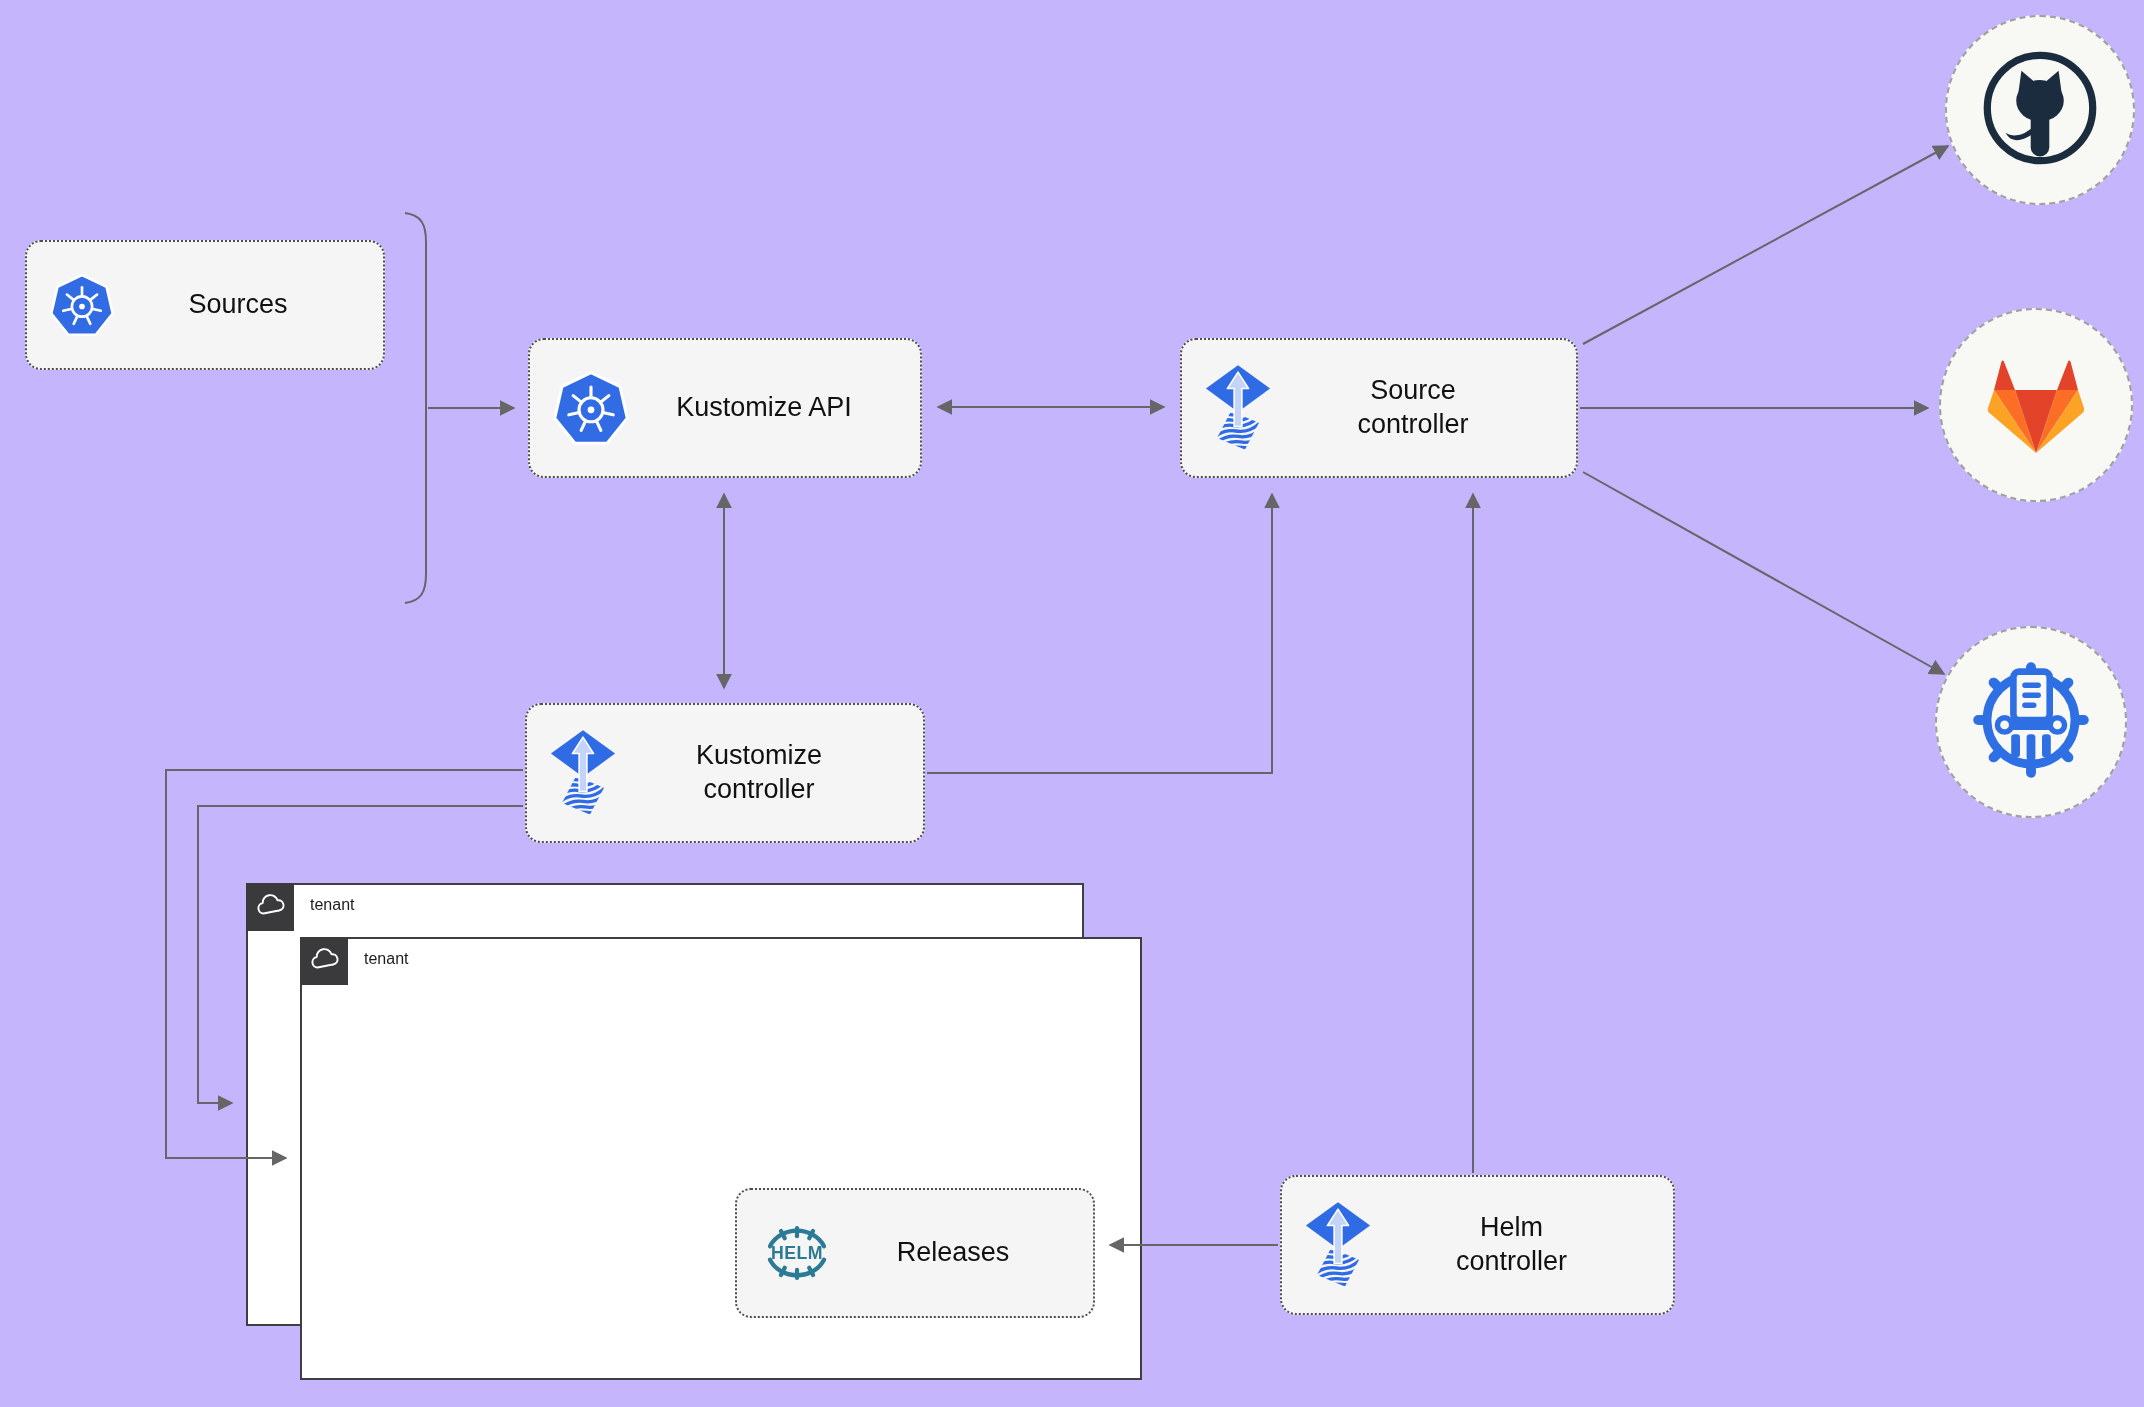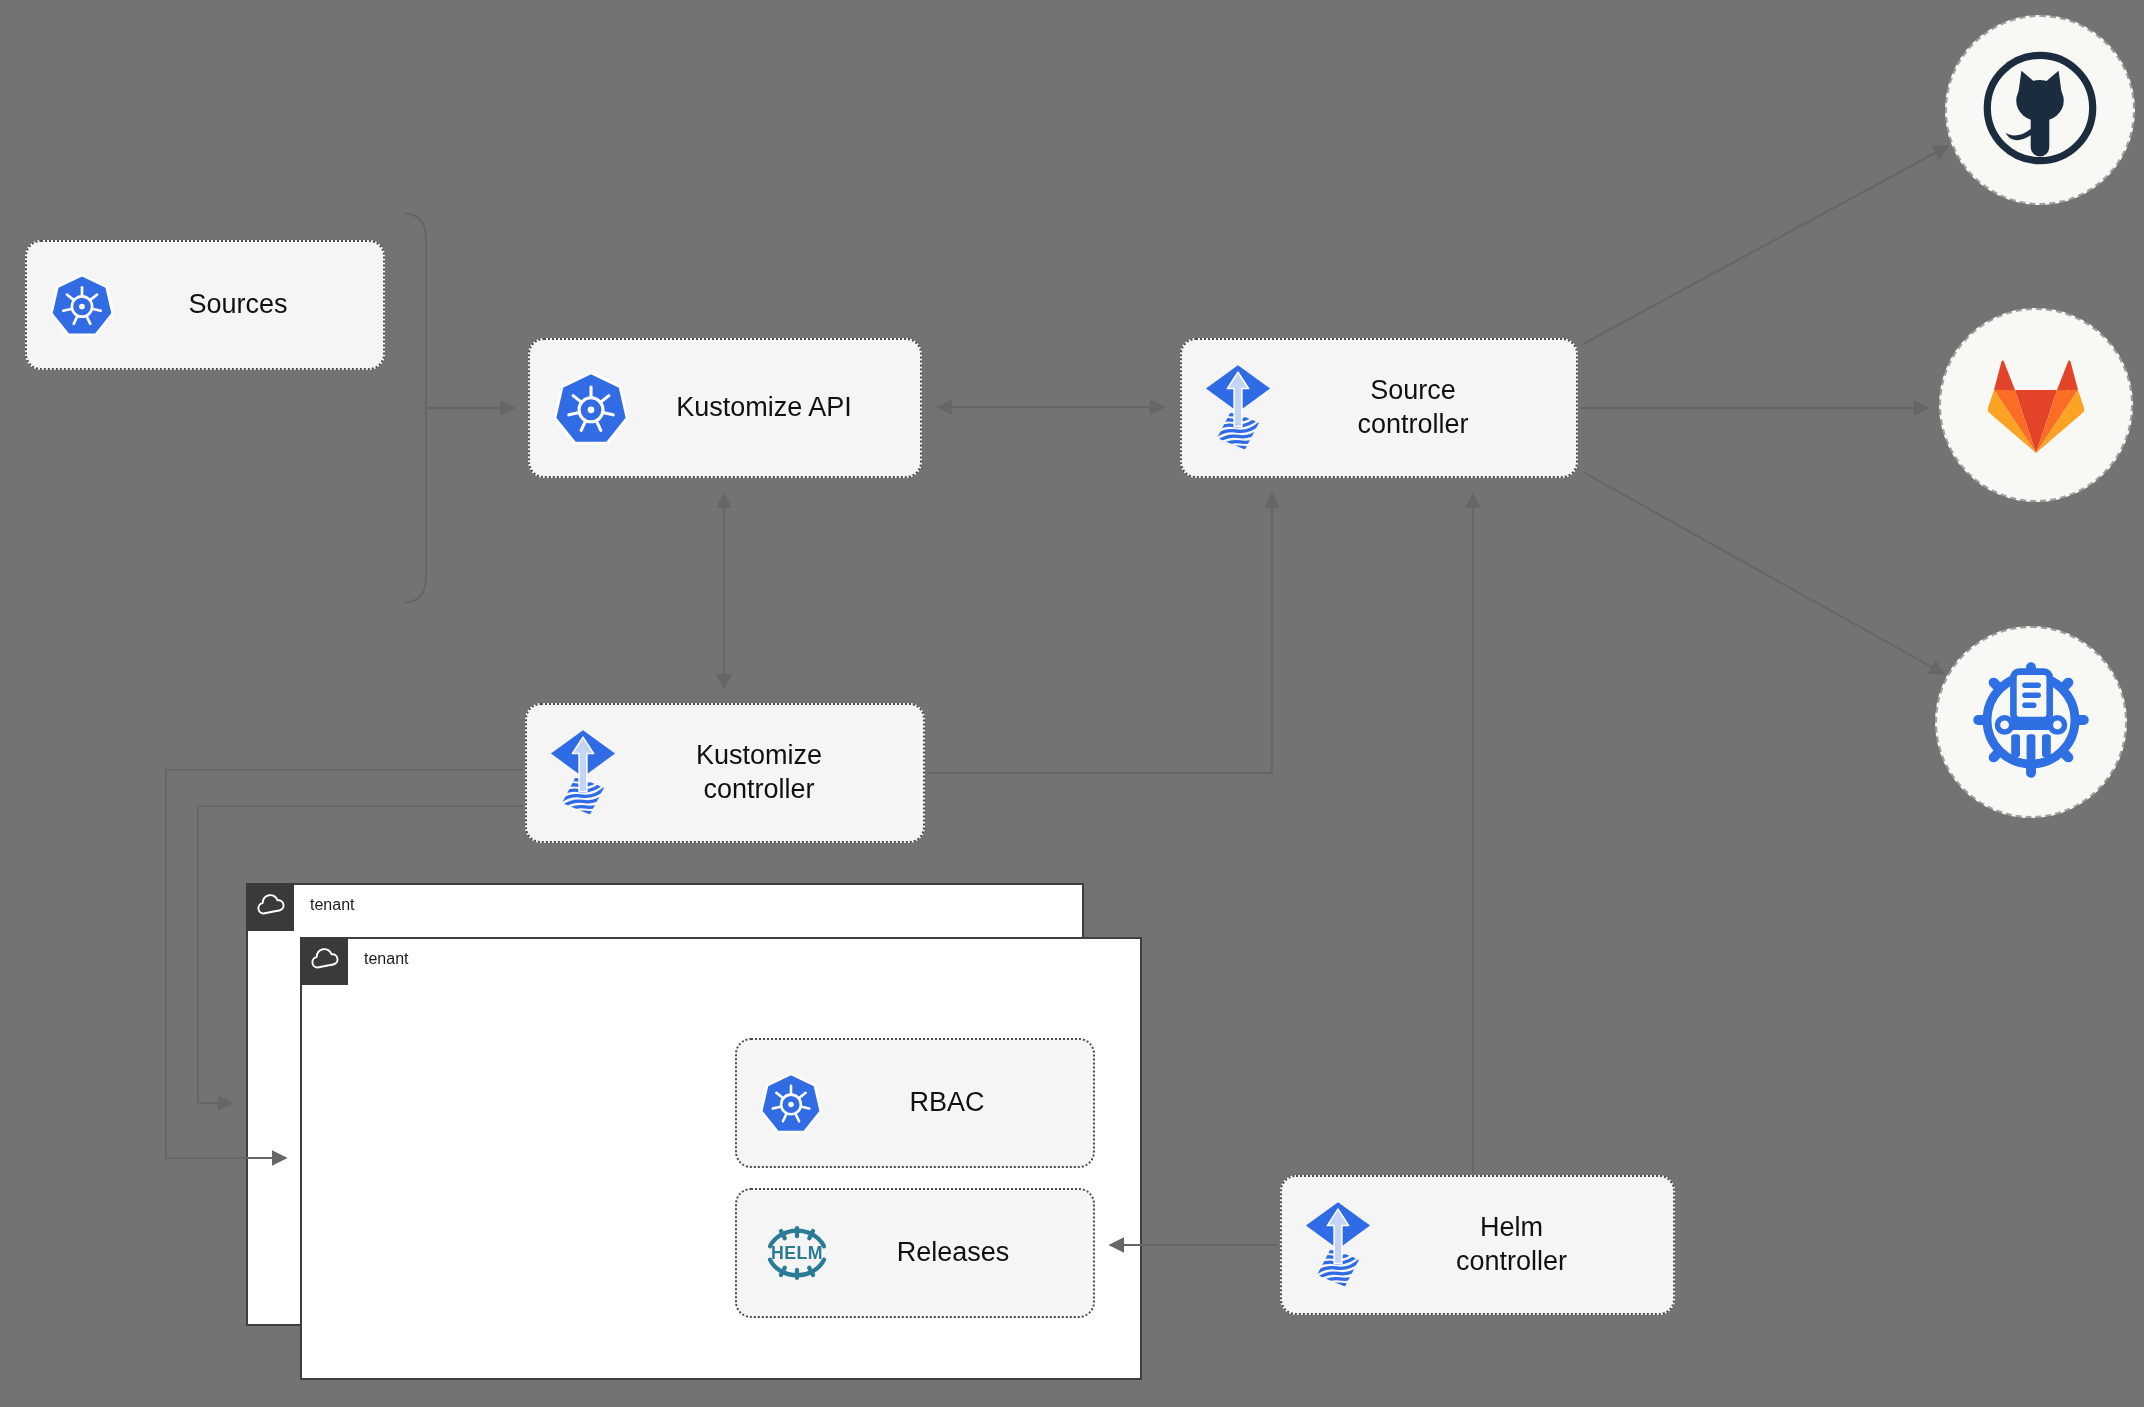--- a/index.html
+++ b/index.html
@@ -1,16 +1,16 @@
 <!DOCTYPE html>
 <html><head>
 <meta charset="utf-8">
 <style>
   html,body{margin:0;padding:0;background:#fff;}
-  #canvas{position:relative;width:2144px;height:1407px;background:#737373;overflow:hidden;
+  #canvas{position:relative;width:2144px;height:1407px;background:#c4b5fd;overflow:hidden;
           font-family:"Liberation Sans",sans-serif;color:#161616;}
   .node{position:absolute;box-sizing:border-box;background:#f5f5f5;border:2px dotted #4d4d4d;
         border-radius:16px;display:flex;align-items:center;padding:0 22px;}
   .node .icon{flex:0 0 auto;display:flex;align-items:center;justify-content:center;}
   .node-label{flex:1;text-align:center;font-size:27px;color:#111;line-height:1.25;}
   .two-line{white-space:pre-line;}
   .remote{position:absolute;box-sizing:border-box;border:2px dashed #a0a0a0;border-radius:50%;
           background:#f8f8f5;display:flex;align-items:center;justify-content:center;}
   .tenant{position:absolute;box-sizing:border-box;background:#ffffff;border:2px solid #3f3f41;}
   .tenant-header{position:absolute;left:-2px;top:-2px;width:48px;height:48px;background:#3a3a3c;
@@ -180,28 +180,20 @@
     <div class="tenant-header">
       <span>
         <svg width="31" height="23" viewBox="0 0 31 23">
             <use href="#cloud"></use>
           </svg></span>
     </div>
     <span class="tenant-label">tenant</span>
   </div>
 
 
-  <div class="node" style="left:735px;top:1038px;width:360px;height:130px">
-    <span class="icon">
-      <svg width="64" height="64" viewBox="0 0 64 65">
-          <use href="#k8s"></use>
-        </svg>
-      </span>
-    <span class="node-label">RBAC</span>
-  </div>
 
 
   <div class="node" style="left:735px;top:1188px;width:360px;height:130px">
     <span class="icon">
       <svg width="76" height="54" viewBox="0 0 90 64">
           <use href="#helmlogo"></use>
         </svg>
       </span>
     <span class="node-label">Releases</span>
   </div>

